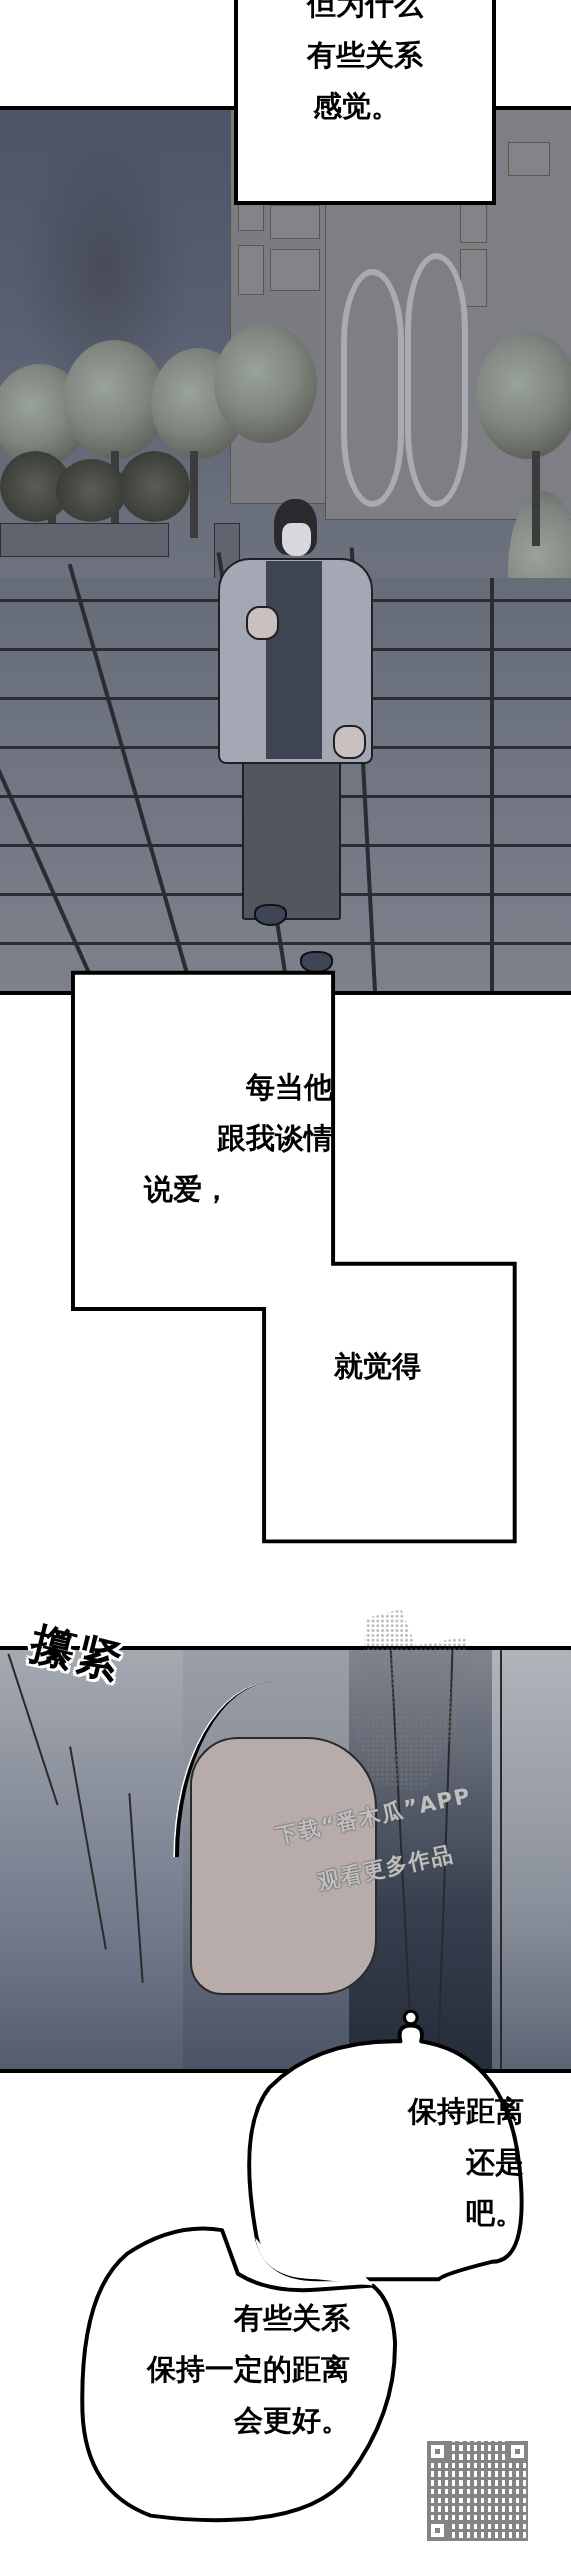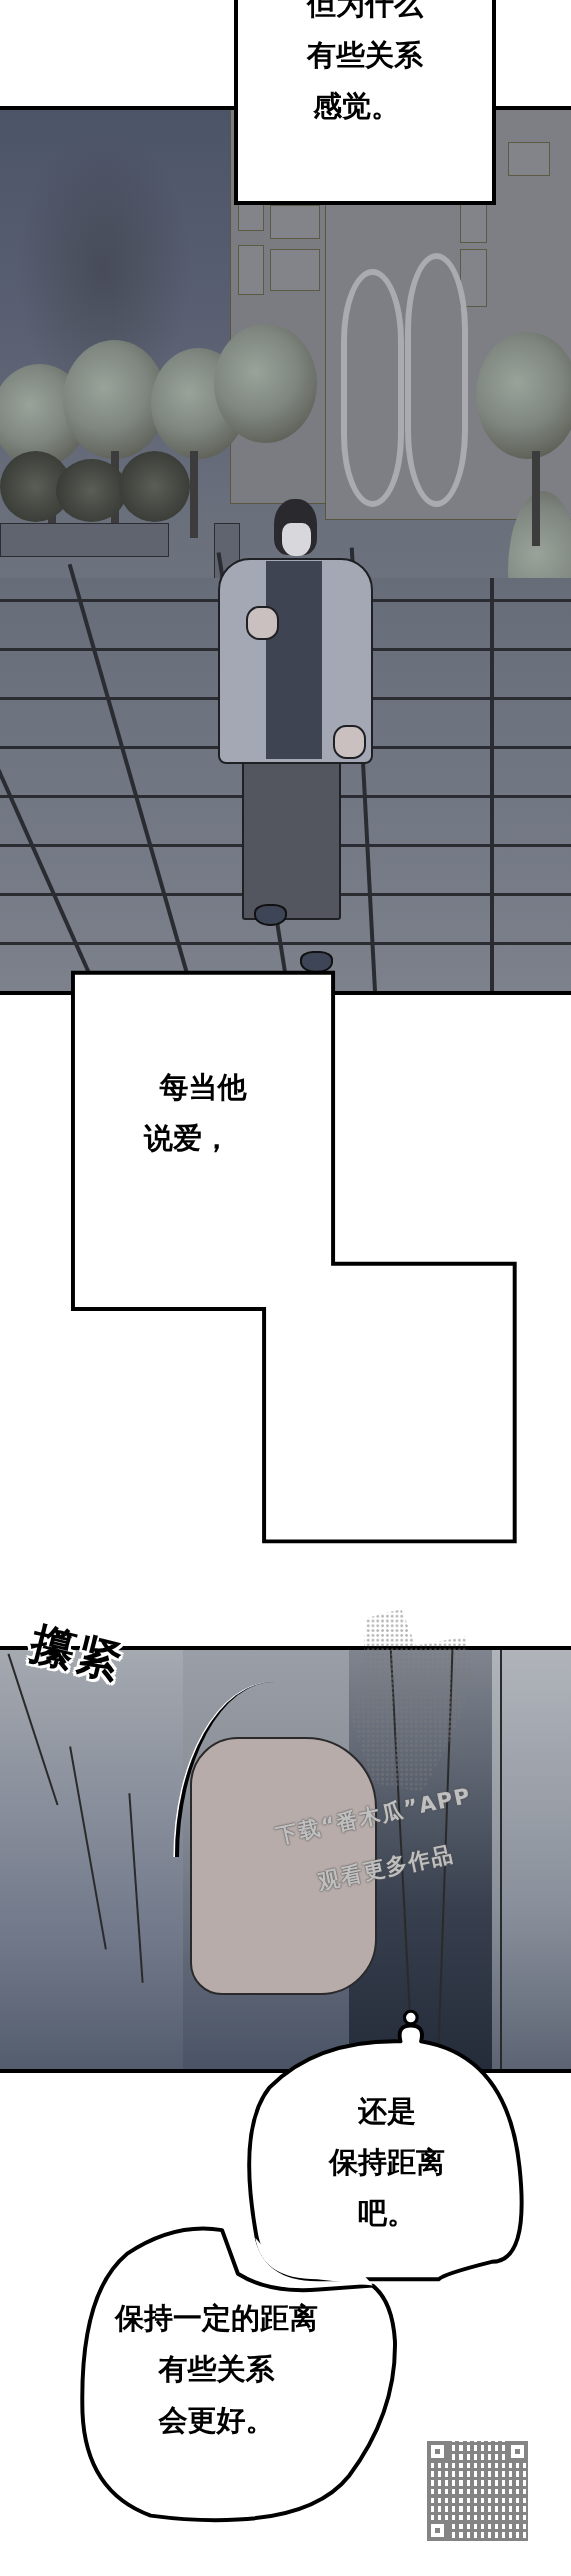--- a/index.html
+++ b/index.html
@@ -6,21 +6,21 @@
   body { width: 571px; height: 2576px; position: relative; overflow: hidden;
          font-family: "DejaVu Sans", "Liberation Sans", sans-serif; }
   .abs { position: absolute; }
   .panel { position: absolute; left: 0; width: 571px; overflow: hidden;
            border-top: 4.8px solid #000; border-bottom: 4.8px solid #000; box-sizing: border-box; }
   .caption { position: absolute; background: #fff; border: 4.8px solid #000; box-sizing: border-box;
              color: #000; text-align: center; font-weight: bold; font-size: 29px; line-height: 51px; }
   .caption .line { display: block; white-space: nowrap; }
   .bubble-text { position: absolute; color: #000; text-align: center; font-weight: bold;
                  font-size: 29px; line-height: 51px; white-space: nowrap; }
-  .bubble-text .line { display: block; }
+  .bubble-text .line { display: block; text-align: right; }
   
   #p1 { top: 106px; height: 889px;
         background: linear-gradient(180deg, #4c5468 0%, #5a6072 25%, #6a6f7c 45%, #6f7480 60%, #7b7f89 100%); }
   .sky-smoke { position: absolute; left: 16px; top: 16px; width: 175px; height: 286px;
                background: radial-gradient(ellipse at center, rgba(60,62,70,0.55), rgba(60,62,70,0) 70%); }
   .building { position: absolute; background: #7a7c82; border: 1.6px solid #5a5540; }
   .win { position: absolute; border: 1.6px solid #5d5a44; background: #82848a; }
   .tree { position: absolute; border-radius: 50%;
           background: radial-gradient(circle at 40% 40%, #9aa39a 0%, #7e867f 45%, #4b4a40 100%); }
   .trunk { position: absolute; background: #3c3c3c; width: 8px; }
@@ -137,23 +137,25 @@
     <span class="line">有些关系</span>
     <span class="line" style="text-align:left;padding-left:75px;">感觉。</span>
   </div>
 </div>
 
 <svg class="abs" style="left:0;top:952px;" width="571" height="603" viewBox="0 0 720 760">
   <path d="M92 26 L420 26 L420 393 L649 393 L649 743 L333 743 L333 450 L92 450 Z" fill="#ffffff" stroke="#000" stroke-width="5"></path>
 </svg>
 <div class="bubble-text" style="left:73px;top:1062px;width:260px;">
   <span class="line">每当他</span>
+  <span class="line">跟我谈情</span>
   <span class="line" style="text-align:left;padding-left:71px;">说爱，</span>
 </div>
 <div class="bubble-text" style="left:294px;top:1341px;width:127px;text-align:left;">
+  <span class="line">就觉得</span>
 </div>
 
 <div class="panel" id="p3">
   <div class="sleeve"></div>
   <div class="fold" style="left:32px;top:0;height:159px;transform:rotate(-18deg);"></div>
   <div class="fold" style="left:87px;top:95px;height:206px;transform:rotate(-10deg);"></div>
   <div class="fold" style="left:135px;top:143px;height:190px;transform:rotate(-4deg);"></div>
   <div class="jacket-dark"></div>
   <div class="jacket-light"></div>
   <div class="fold" style="left:401px;top:0;height:427px;transform:rotate(-3deg);"></div>
@@ -175,27 +177,27 @@
   <path d="M505 52 Q500 32 518 32 Q536 32 531 52
            Q640 70 655 210 Q668 330 620 330 Q560 345 553 352
            L400 352 Q330 352 322 290 Q300 160 340 110 Q400 50 505 52 Z" fill="#fff" stroke="#000" stroke-width="5" stroke-linejoin="round"></path>
 
   <path d="M280 290 Q220 280 160 320 Q100 370 104 520 Q108 620 190 650 Q250 658 300 655
            Q400 650 440 600 Q500 520 498 430 Q495 380 470 360 L402 365 Q340 370 300 345 Z" fill="#fff" stroke="#000" stroke-width="5" stroke-linejoin="round"></path>
 
   <path d="M322 300 Q330 352 400 352 L470 360 Q450 330 405 335 Q345 330 322 300 Z" fill="#fff"></path>
 </svg>
 <div class="bubble-text" style="left:250px;top:2086px;width:274px;">
+  <span class="line">保持距离</span>
   <span class="line">还是</span>
-  <span class="line">保持距离</span>
   <span class="line">吧。</span>
 </div>
 <div class="bubble-text" style="left:83px;top:2293px;width:267px;">
+  <span class="line">有些关系</span>
   <span class="line">保持一定的距离</span>
-  <span class="line">有些关系</span>
   <span class="line">会更好。</span>
 </div>
 
 <div class="qr">
   <div class="qr-eye" style="left:0;top:0;"></div>
   <div class="qr-eye" style="right:0;top:0;"></div>
   <div class="qr-eye" style="left:0;bottom:0;"></div>
 </div>
 
 

